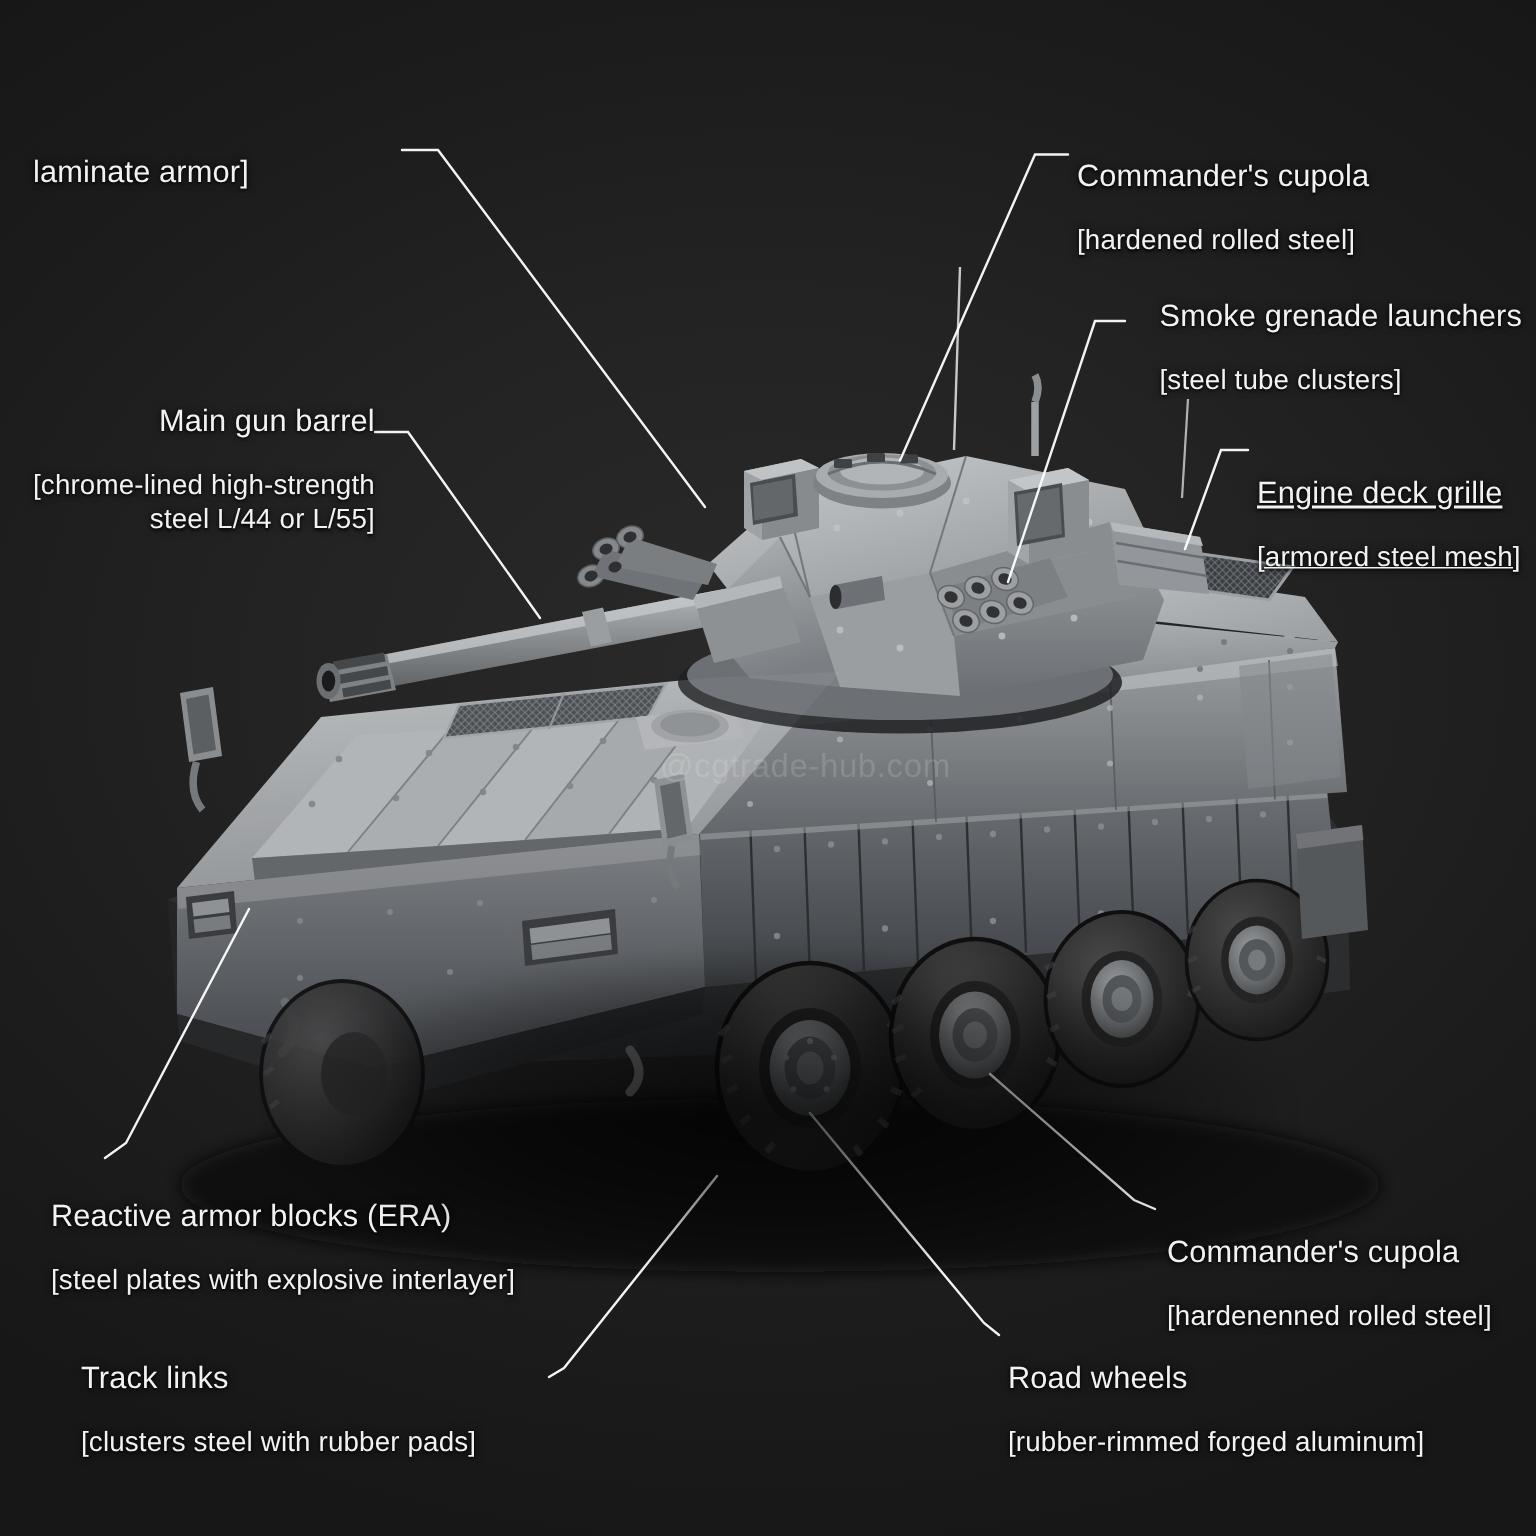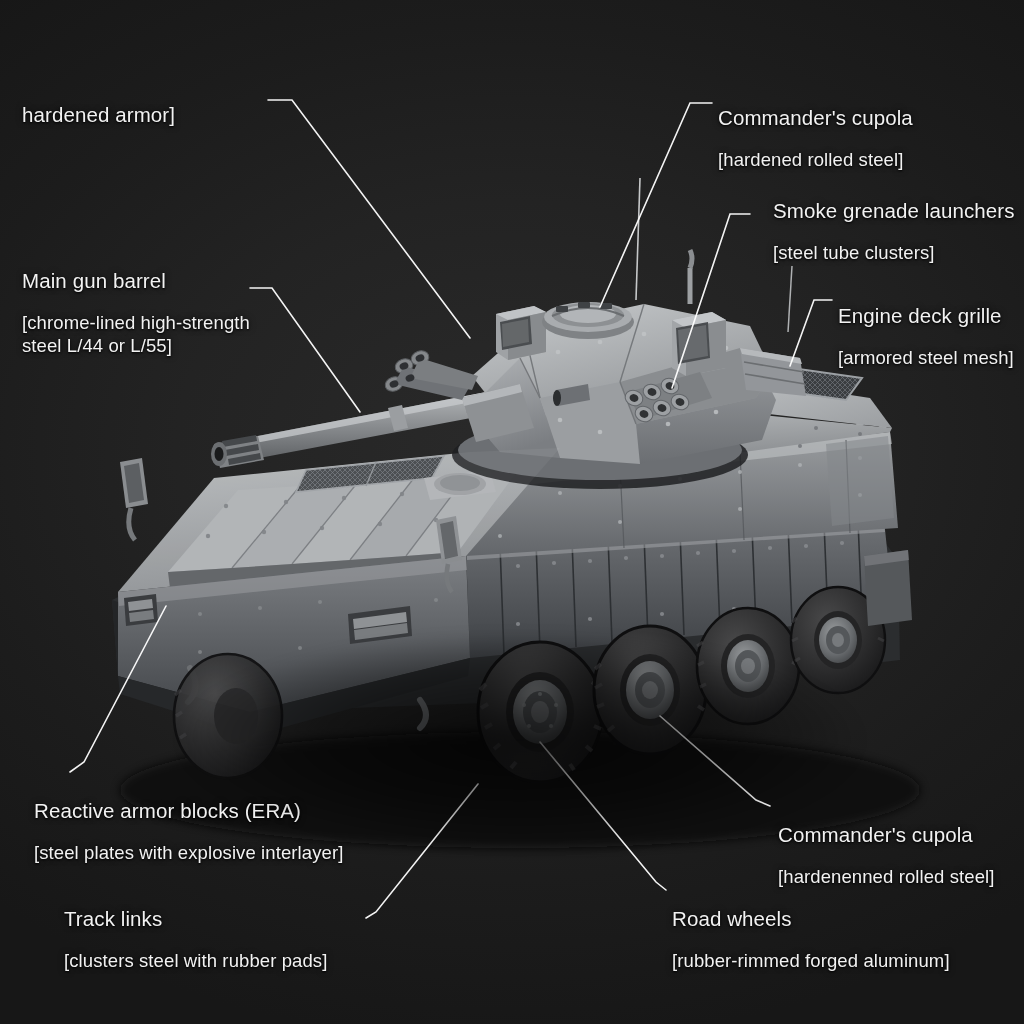--- a/index.html
+++ b/index.html
@@ -528,52 +528,53 @@
         <path d="M712,103 L690,103 L600,307"></path>
         <path d="M750,214 L730,214 L672,388"></path>
         <path d="M832,300 L814,300 L790,366"></path>
         <path d="M70,772 L84,762 L166,606"></path>
         <path d="M366,918 L376,912 L478,784"></path>
         <path d="M770,806 L756,800 L660,716"></path>
         <path d="M666,890 L656,882 L540,742"></path>
       </g>
   </svg>
 
+  <div class="watermark">@cgtrade-hub.com</div>
 
   <div class="ann" style="left:22px; top:82px;">
-    <span class="t1">hardened armor]</span>
-  </div>
-
-  <div class="ann" style="left:22px; top:248px;">
+    <span class="t1">laminate armor]</span>
+  </div>
+
+  <div class="ann" style="left:22px; top:248px;text-align:right;">
     <span class="t1">Main gun barrel</span>
     <span class="t2">[chrome-lined high-strength
 steel L/44 or L/55]</span>
   </div>
 
   <div class="ann" style="left:718px; top:85px;">
     <span class="t1">Commander's cupola</span>
     <span class="t2">[hardened rolled steel]</span>
   </div>
 
   <div class="ann" style="left:773px; top:178px;">
     <span class="t1">Smoke grenade launchers</span>
     <span class="t2">[steel tube clusters]</span>
   </div>
 
-  <div class="ann" style="left:838px; top:283px;">
+  <div class="ann" style="left:838px; top:296px;text-decoration:underline;">
     <span class="t1">Engine deck grille</span>
     <span class="t2">[armored steel mesh]</span>
   </div>
 
   <div class="ann" style="left:34px; top:778px;">
     <span class="t1">Reactive armor blocks (ERA)</span>
     <span class="t2">[steel plates with explosive interlayer]</span>
   </div>
 
-  <div class="ann" style="left:64px; top:886px;">
+  <div class="ann" style="left:54px; top:886px;">
     <span class="t1">Track links</span>
     <span class="t2">[clusters steel with rubber pads]</span>
   </div>
 
   <div class="ann" style="left:778px; top:802px;">
     <span class="t1">Commander's cupola</span>
     <span class="t2">[hardenenned rolled steel]</span>
   </div>
 
   <div class="ann" style="left:672px; top:886px;">

